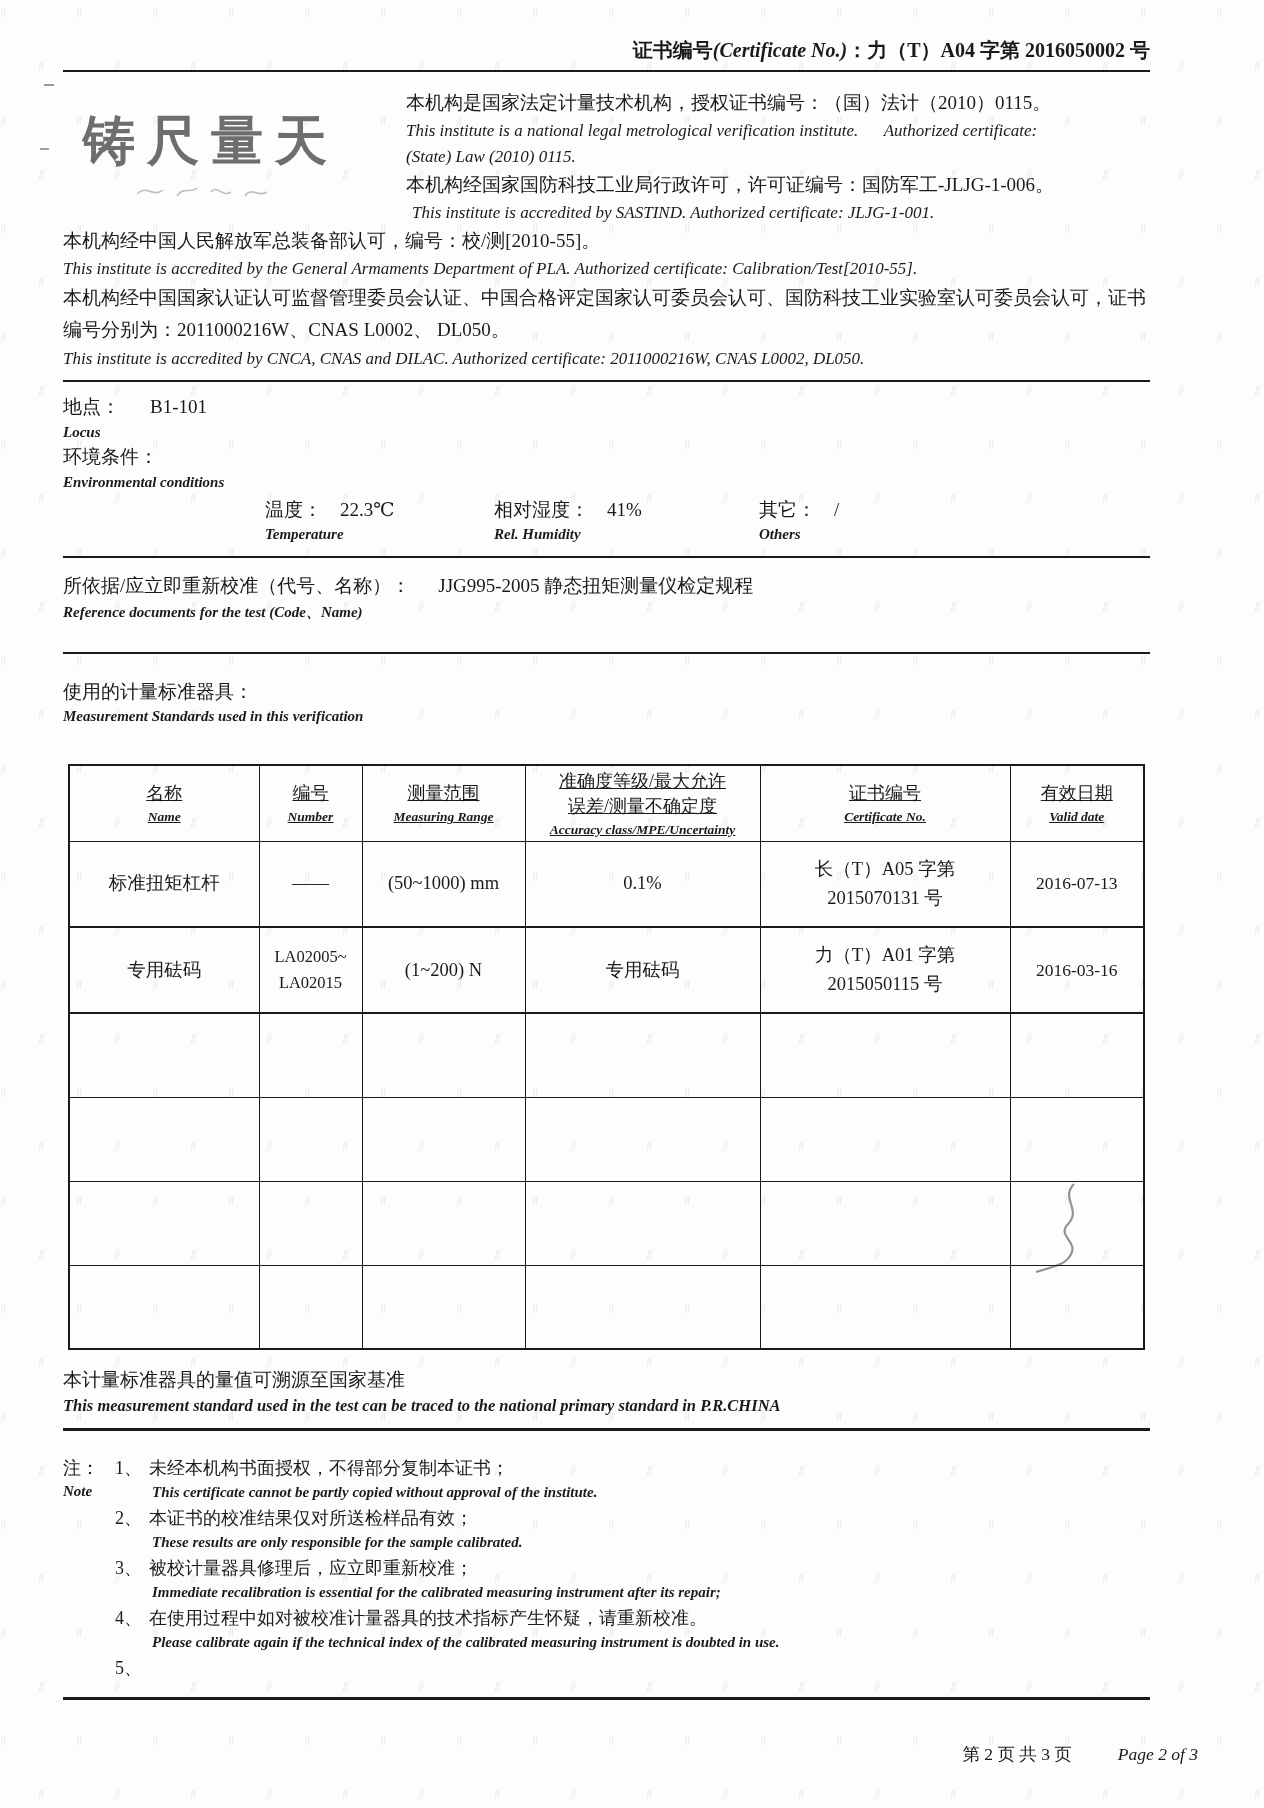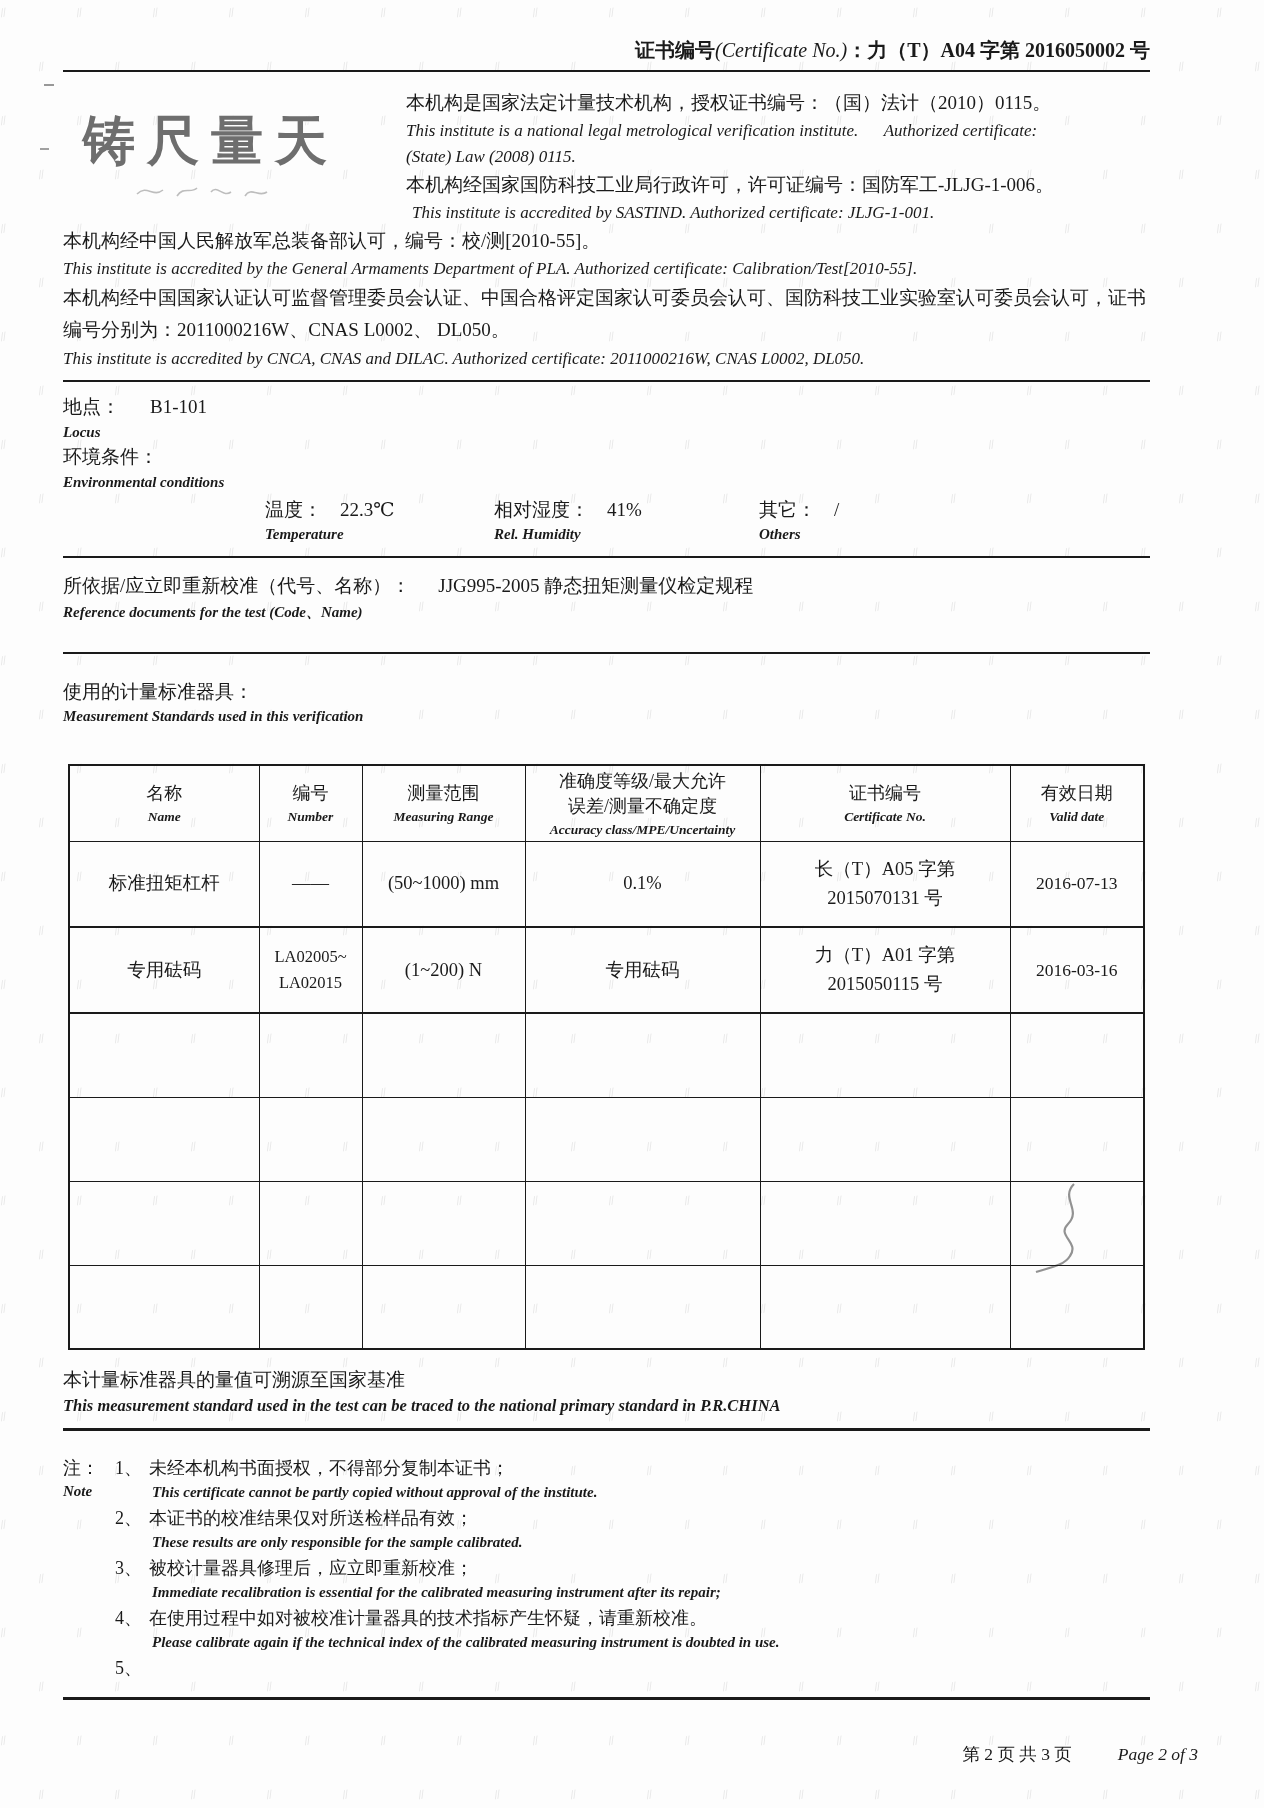--- a/index.html
+++ b/index.html
@@ -19,21 +19,21 @@
   .rule{background:#1a1a1a;width:100%;}
   .r1{height:2px;margin-top:6px;}
   .r2{height:2px;margin-top:8px;}
   .r3{height:2px;margin-top:8px;}
   .r4{height:2px;margin-top:30px;}
   .r5{height:3px;margin-top:10px;}
   .r6{height:3px;margin-top:14px;}
 
   
   .cert-header{margin-top:36px;text-align:right;font-size:20px;line-height:28px;font-weight:600;}
-  .cert-header .en-inline{font-style:italic;font-weight:400;}
+  .cert-header .en-inline{font-style:italic;font-weight:700;}
 
   
   .intro{display:flex;margin-top:16px;}
   .seal{width:343px;flex:0 0 343px;padding-top:18px;}
   .seal-text{
     font-size:52px;font-weight:700;color:#6e6e6e;letter-spacing:12px;
     padding-left:20px;filter:blur(0.7px);transform:scaleY(1.04);
     text-shadow:1px 1px 0 rgba(255,255,255,.6),-1px 0 0 rgba(255,255,255,.4);
   }
   .seal-script{display:block;margin:2px 0 0 70px;opacity:.55;}
@@ -66,21 +66,21 @@
   table.std{border-collapse:collapse;table-layout:fixed;margin-top:38px;margin-left:5px;width:1075px;}
   table.std,table.std td,table.std th{border:1.3px solid #1a1a1a;}
   table.std{border-width:2px;}
   table.std th{font-weight:normal;vertical-align:middle;text-align:center;padding:2px;}
   table.std td{vertical-align:middle;text-align:center;padding:2px;}
   .th-cn{font-size:18px;line-height:25px;white-space:pre-line;}
   .th-en{font-size:13.5px;line-height:17px;font-style:italic;font-weight:700;margin-top:2px;}
   .td-cn{font-size:18.5px;line-height:29px;white-space:pre-line;}
   .td-sm{font-size:16.5px;line-height:26px;white-space:pre-line;}
   .td-date{font-size:17.5px;}
-  tr.hrow{height:76px;} tr.drow{height:86px;} tr.erow{height:84px;}
+  tr.hrow{height:76px;text-decoration:underline;} tr.drow{height:86px;} tr.erow{height:84px;}
   tr.drow td{border-bottom-width:2px;}
 
   
   .trace{margin-top:16px;}
   .trace-cn{font-size:19px;line-height:28px;}
   .trace-en{font-size:16.5px;line-height:24px;font-style:italic;font-weight:700;}
 
   
   .notes{display:flex;margin-top:24px;}
   .notes-left{width:52px;flex:0 0 52px;}
@@ -699,21 +699,21 @@
     <div class="intro">
       <div class="seal">
         <div class="seal-text">铸尺量天</div>
         <svg class="seal-script" width="150" height="26" viewBox="0 0 150 26">
           <path d="M4,16 C14,6 20,20 30,12 M44,18 C50,8 58,16 64,10 M78,14 c6,-8 12,6 20,0 m14,4 c6,-10 14,2 22,-4" fill="none" stroke="#8a8a8a" stroke-width="1.6"></path>
         </svg>
       </div>
       <div class="intro-right">
         <p class="body-cn">本机构是国家法定计量技术机构，授权证书编号：（国）法计（2010）0115。</p>
         <p class="body-en">This institute is a national legal metrological verification institute.   Authorized certificate:</p>
-        <p class="body-en">(State) Law (2008) 0115.</p>
+        <p class="body-en">(State) Law (2010) 0115.</p>
         <p class="body-cn">本机构经国家国防科技工业局行政许可，许可证编号：国防军工-JLJG-1-006。</p>
         <p class="body-en" style="padding-left:6px;">This institute is accredited by SASTIND. Authorized certificate: JLJG-1-001.</p>
       </div>
     </div>
     <p class="body-cn mt6">本机构经中国人民解放军总装备部认可，编号：校/测[2010-55]。</p>
     <p class="body-en">This institute is accredited by the General Armaments Department of PLA. Authorized certificate: Calibration/Test[2010-55].</p>
     <p class="body-cn" style="line-height:32px;">本机构经中国国家认证认可监督管理委员会认证、中国合格评定国家认可委员会认可、国防科技工业实验室认可委员会认可，证书编号分别为：2011000216W、CNAS L0002、 DL050。</p>
     <p class="body-en">This institute is accredited by CNCA, CNAS and DILAC. Authorized certificate: 2011000216W, CNAS L0002, DL050.</p>
     <div class="rule r2"></div>
 

